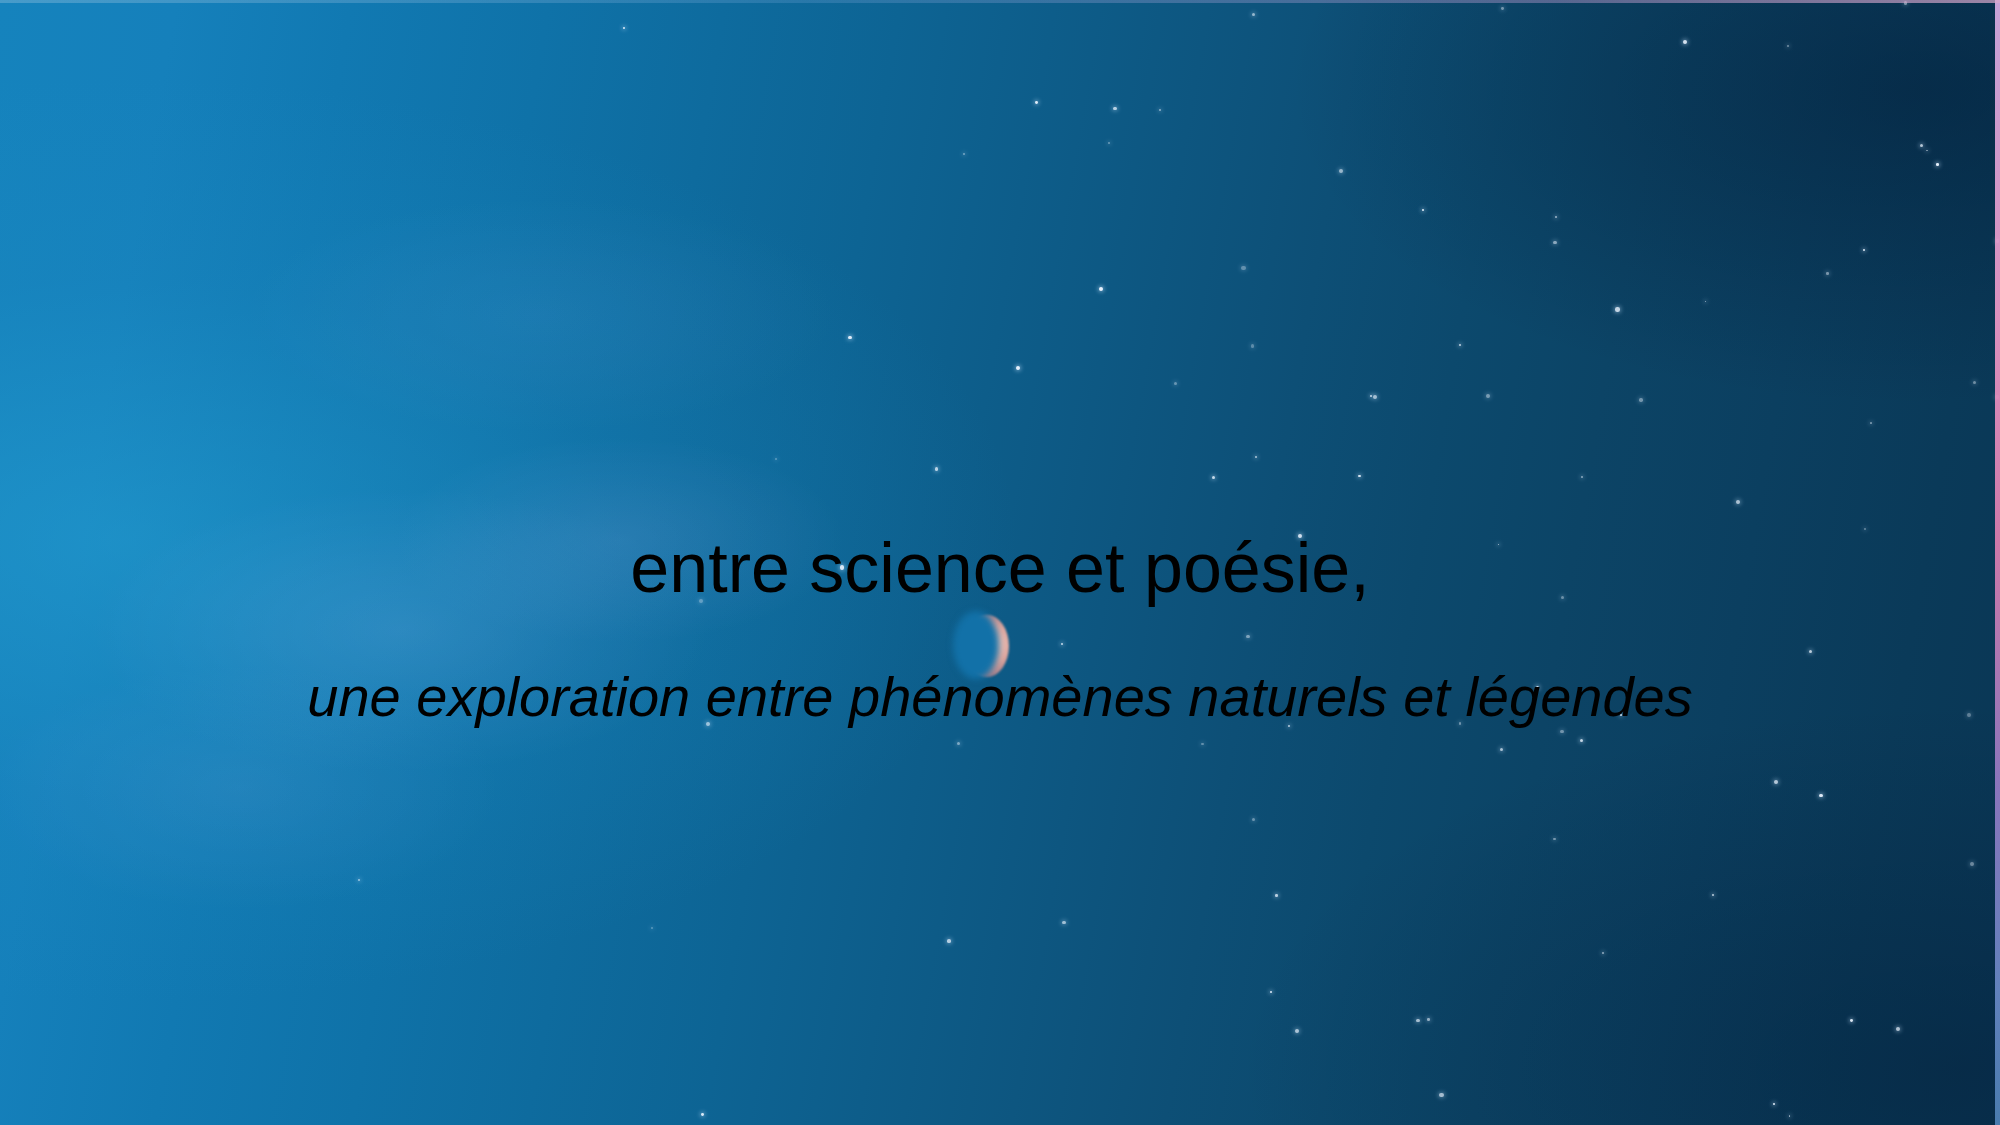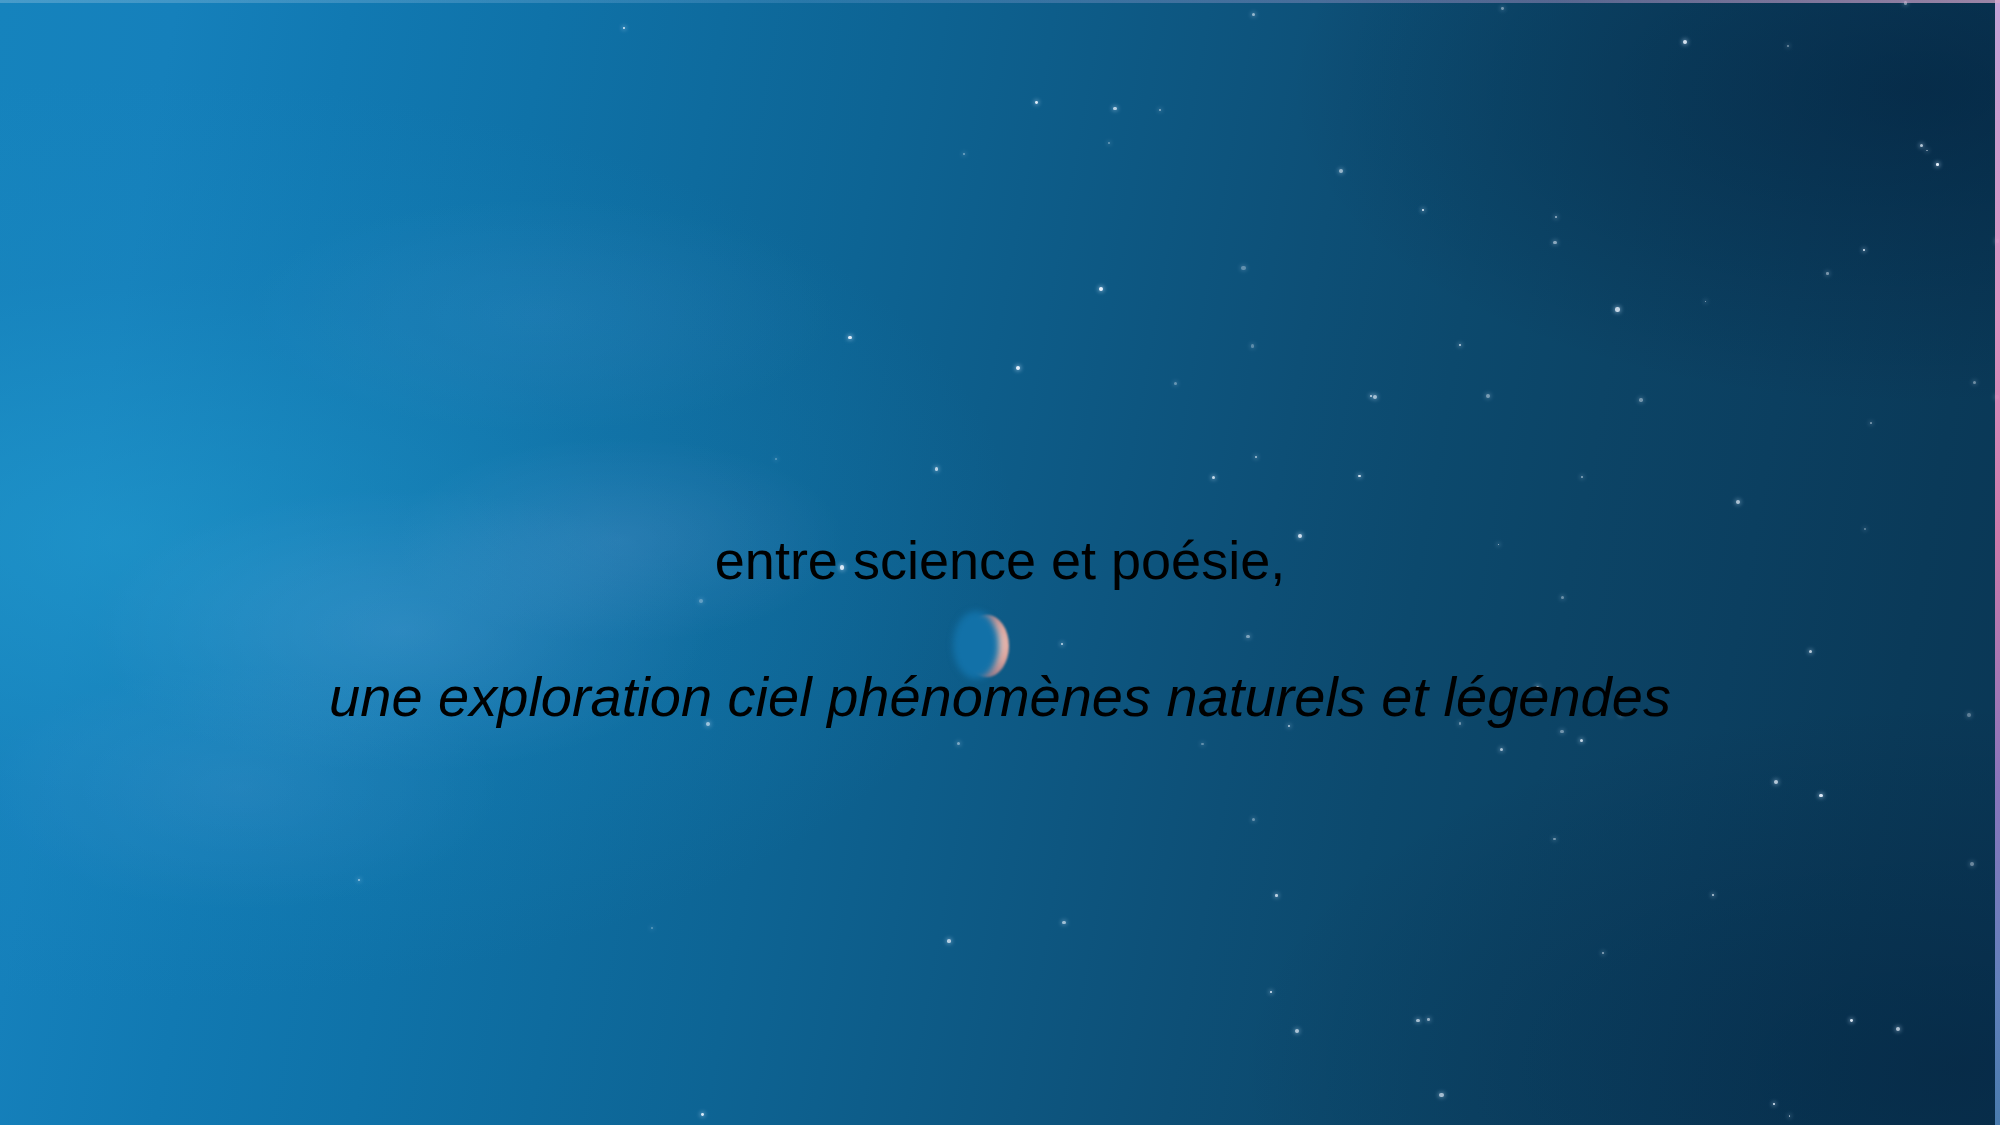--- a/index.html
+++ b/index.html
@@ -223,21 +223,21 @@
     white-space: nowrap;
   }
 
   .subtitle {
     position: absolute;
     left: 0;
     top: 532px;
     width: 2000px;
     text-align: center;
     color: #000000;
-    font-size: 54px;
+    font-size: 70px;
     font-weight: 400;
     line-height: 1.05;
     font-family: "Liberation Sans", sans-serif;
     white-space: nowrap;
   }
 
   .tagline {
     position: absolute;
     left: 0;
     top: 668px;
@@ -355,18 +355,18 @@
     <div class="rainbow-arc"></div>
   </div>
 
   <div class="moon">
     <div class="moon-disc"></div>
     <div class="moon-shadow"></div>
   </div>
 
   <div class="text-layer">
     <div class="subtitle">entre science et poésie,</div>
-    <div class="tagline">une exploration ciel phénomènes naturels et légendes</div>
+    <div class="tagline">une exploration entre phénomènes naturels et légendes</div>
   </div>
 
   <div class="edge-rim"></div>
   <div class="edge-rim-top"></div>
 </div>
 
 </body></html>

